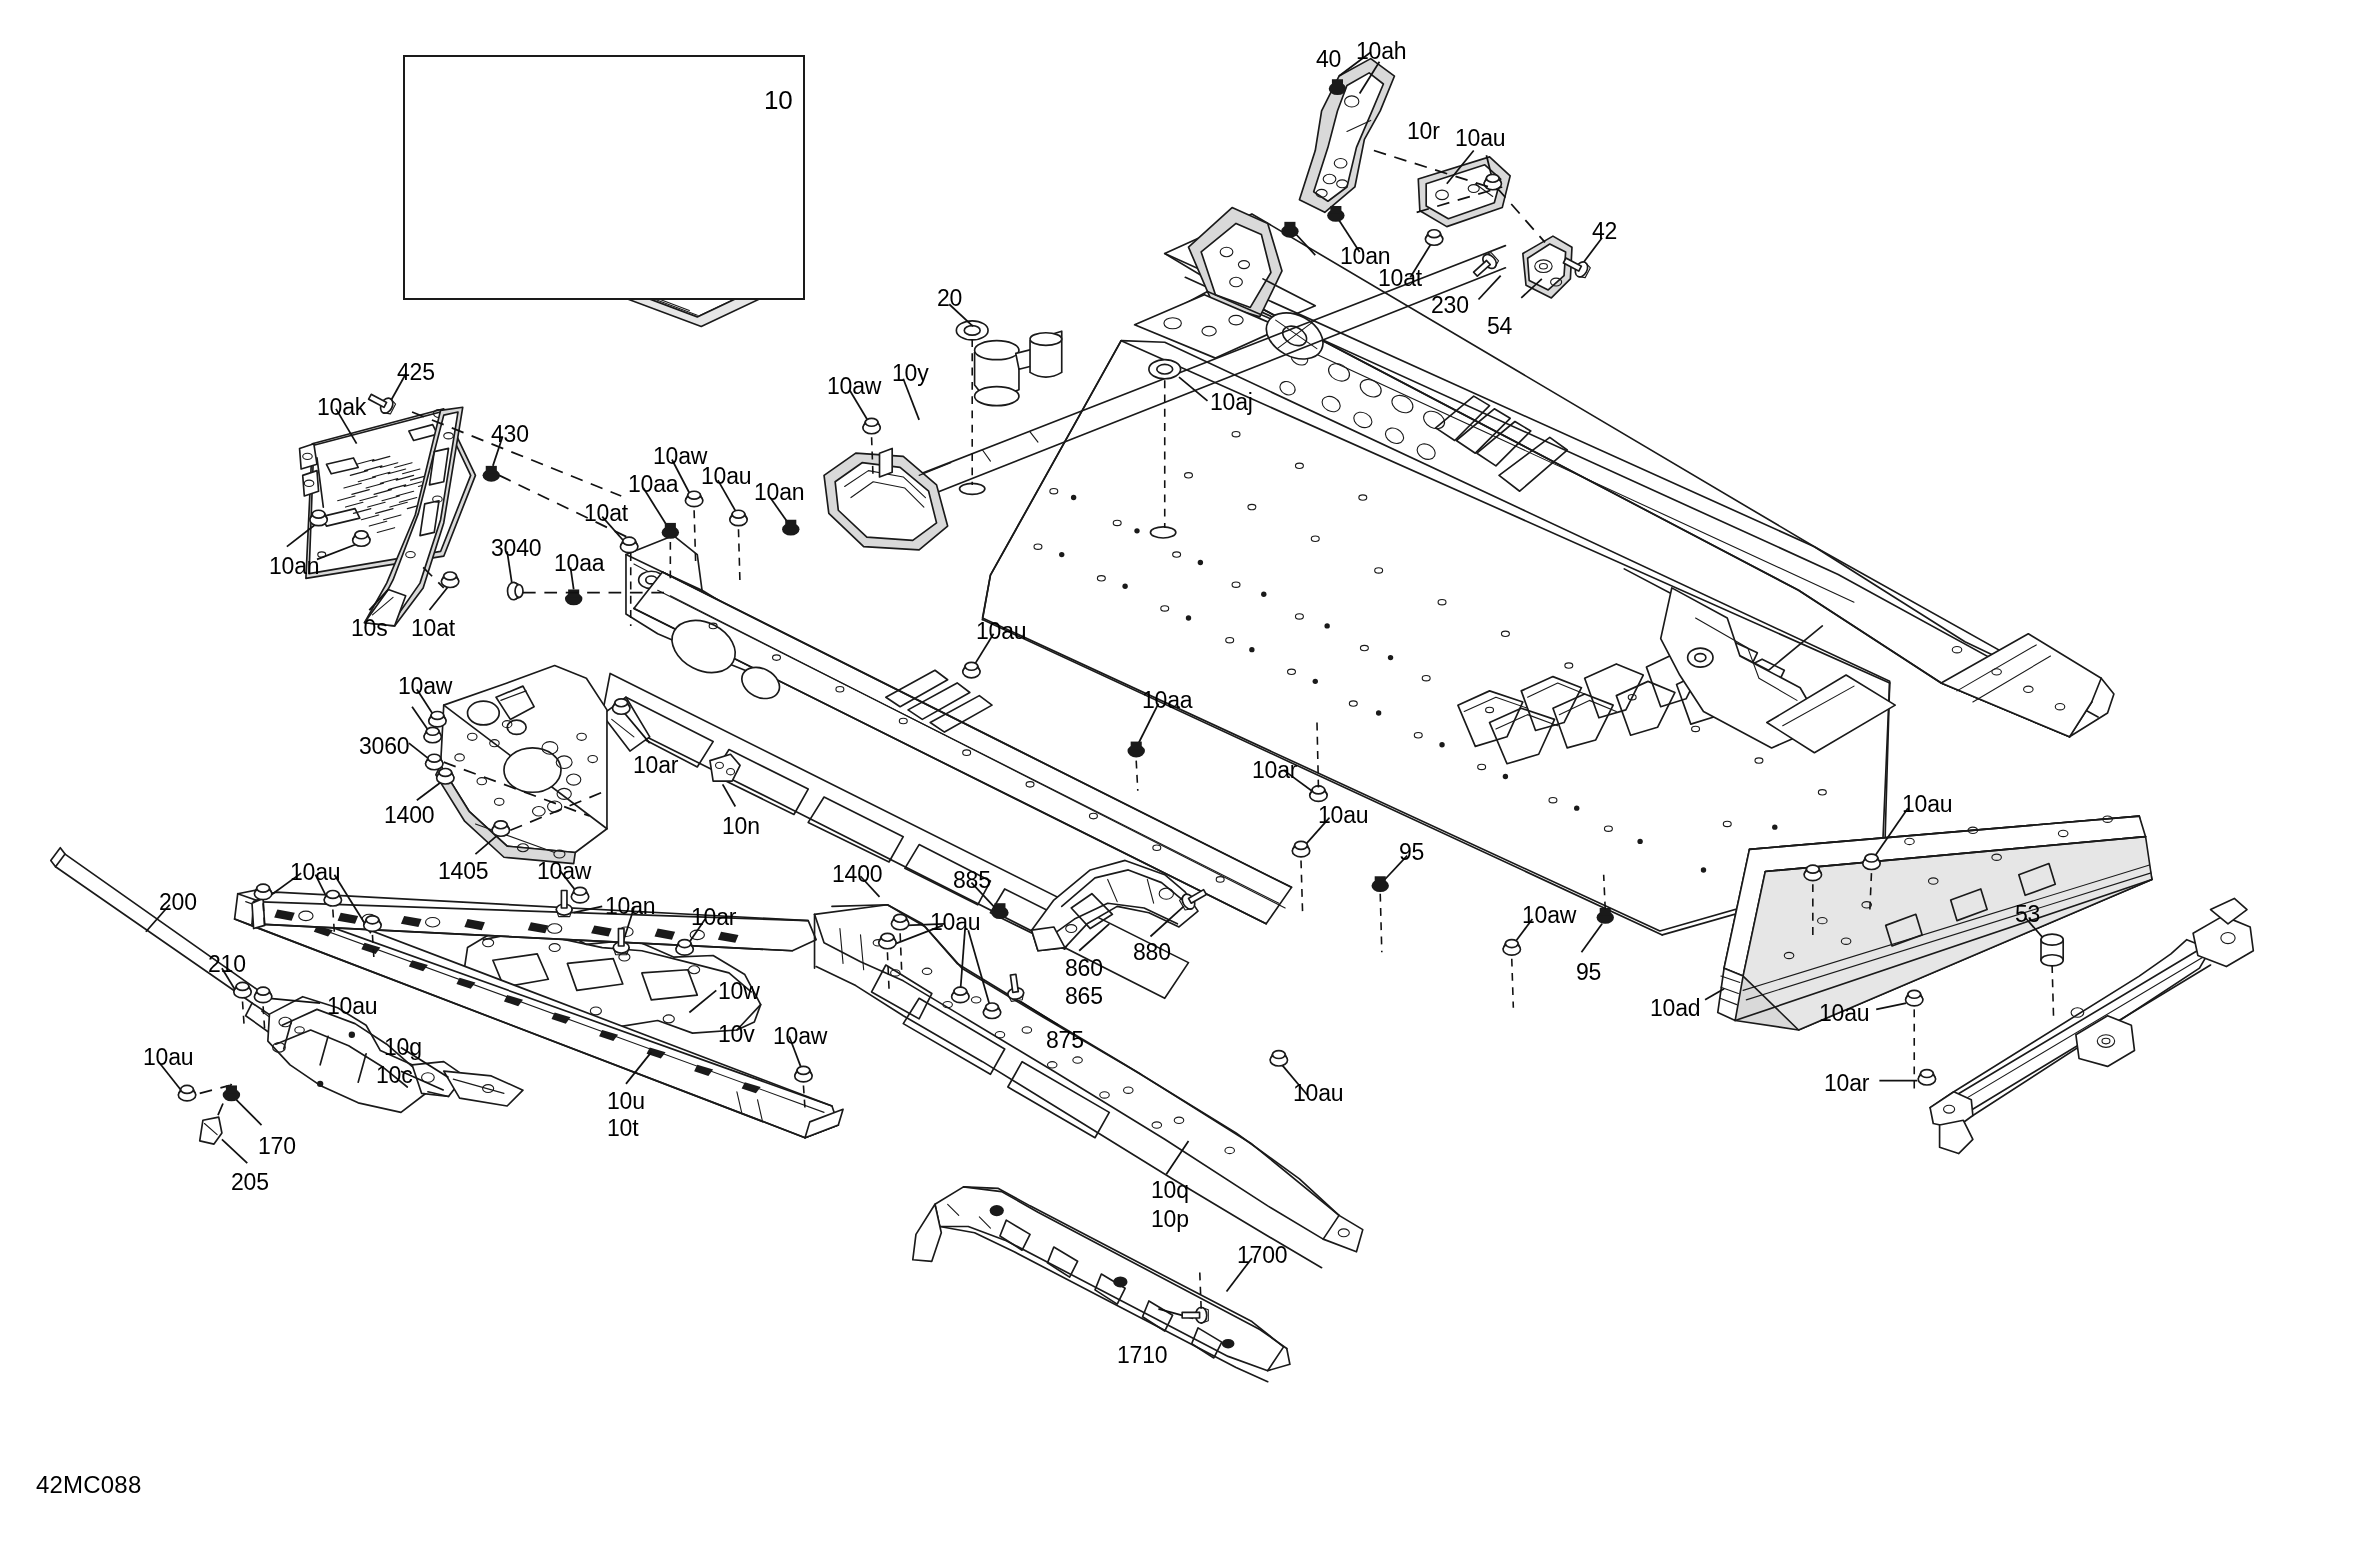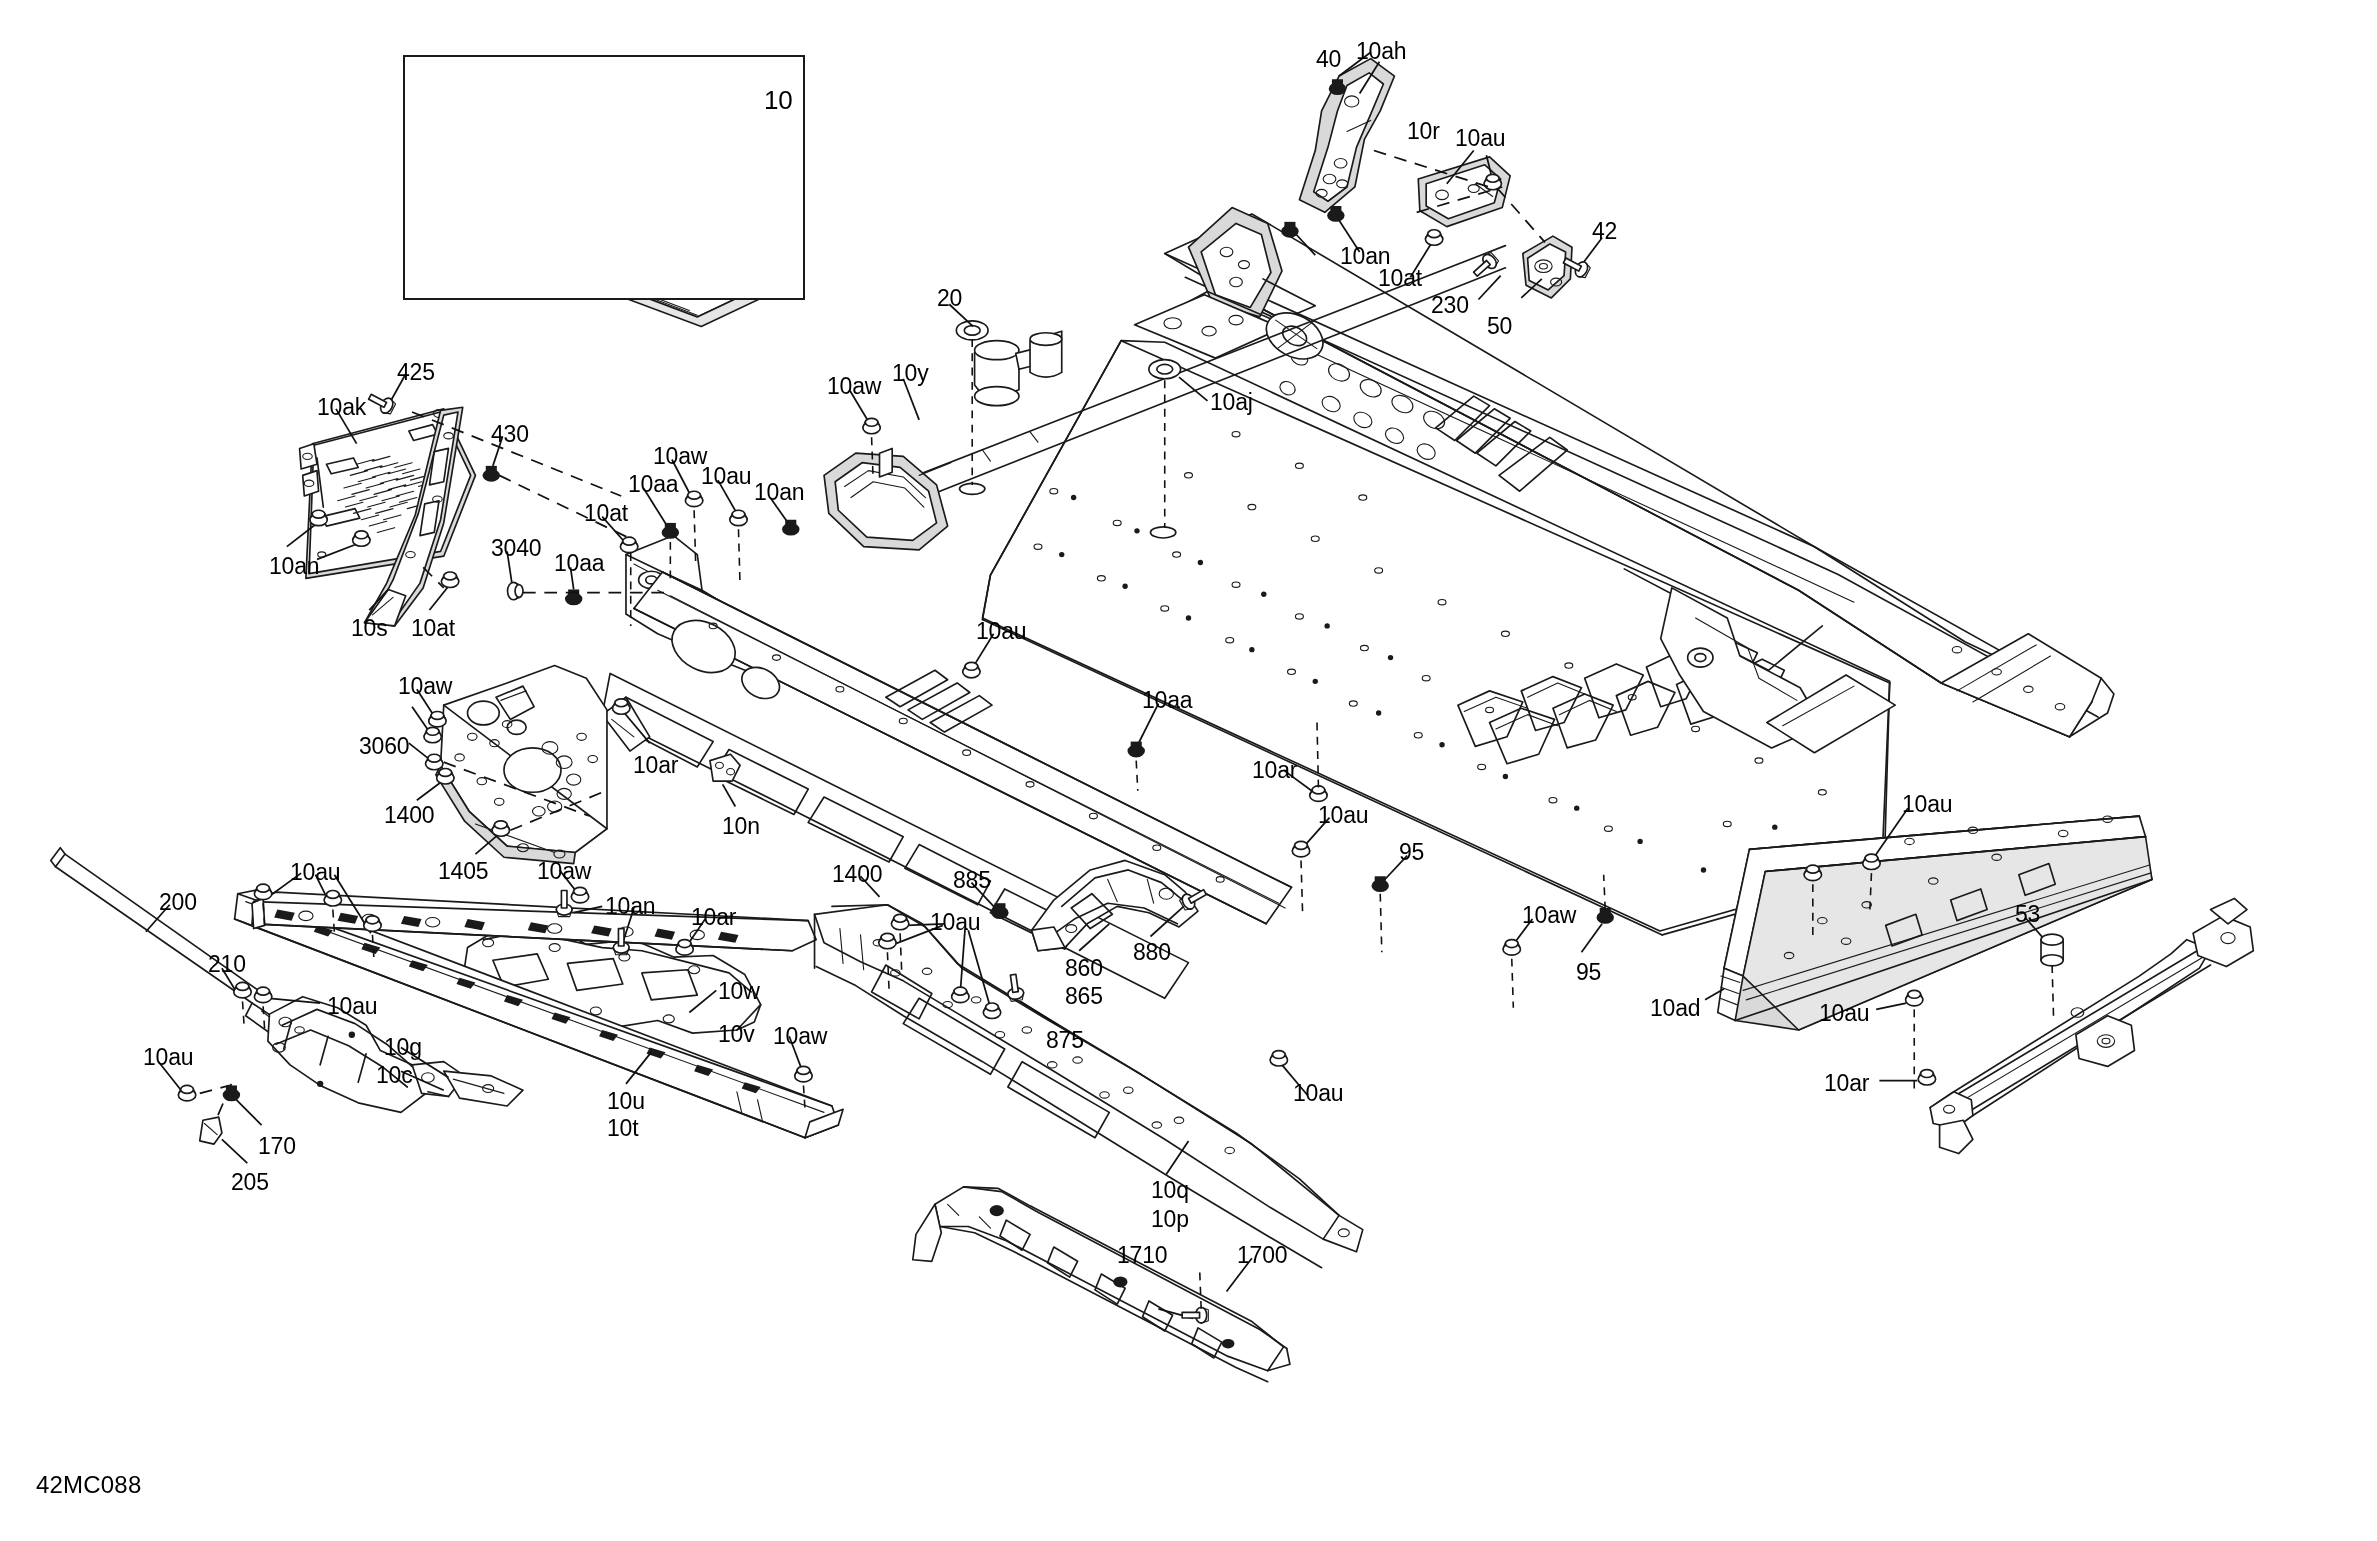--- a/index.html
+++ b/index.html
@@ -963,21 +963,21 @@
   <div id="callout-layer">
       <div class="callout" style="left: 764px; top: 87px; font-size: 26px;">10</div>
       <div class="callout" style="left: 1316px; top: 48px; font-size: 23px;">40</div>
       <div class="callout" style="left: 1356px; top: 40px; font-size: 23px;">10ah</div>
       <div class="callout" style="left: 1407px; top: 120px; font-size: 23px;">10r</div>
       <div class="callout" style="left: 1455px; top: 127px; font-size: 23px;">10au</div>
       <div class="callout" style="left: 1592px; top: 220px; font-size: 23px;">42</div>
       <div class="callout" style="left: 1340px; top: 245px; font-size: 23px;">10an</div>
       <div class="callout" style="left: 1378px; top: 267px; font-size: 23px;">10at</div>
       <div class="callout" style="left: 1431px; top: 294px; font-size: 23px;">230</div>
-      <div class="callout" style="left: 1487px; top: 315px; font-size: 23px;">50</div>
+      <div class="callout" style="left: 1487px; top: 315px; font-size: 23px;">54</div>
       <div class="callout" style="left: 937px; top: 287px; font-size: 23px;">20</div>
       <div class="callout" style="left: 827px; top: 375px; font-size: 23px;">10aw</div>
       <div class="callout" style="left: 892px; top: 362px; font-size: 23px;">10y</div>
       <div class="callout" style="left: 1210px; top: 391px; font-size: 23px;">10aj</div>
       <div class="callout" style="left: 397px; top: 361px; font-size: 23px;">425</div>
       <div class="callout" style="left: 317px; top: 396px; font-size: 23px;">10ak</div>
       <div class="callout" style="left: 491px; top: 423px; font-size: 23px;">430</div>
       <div class="callout" style="left: 653px; top: 445px; font-size: 23px;">10aw</div>
       <div class="callout" style="left: 628px; top: 473px; font-size: 23px;">10aa</div>
       <div class="callout" style="left: 701px; top: 465px; font-size: 23px;">10au</div>
@@ -1027,19 +1027,19 @@
       <div class="callout" style="left: 1065px; top: 957px; font-size: 23px;">860</div>
       <div class="callout" style="left: 1065px; top: 985px; font-size: 23px;">865</div>
       <div class="callout" style="left: 1046px; top: 1029px; font-size: 23px;">875</div>
       <div class="callout" style="left: 773px; top: 1025px; font-size: 23px;">10aw</div>
       <div class="callout" style="left: 607px; top: 1090px; font-size: 23px;">10u</div>
       <div class="callout" style="left: 607px; top: 1117px; font-size: 23px;">10t</div>
       <div class="callout" style="left: 1293px; top: 1082px; font-size: 23px;">10au</div>
       <div class="callout" style="left: 1151px; top: 1179px; font-size: 23px;">10q</div>
       <div class="callout" style="left: 1151px; top: 1208px; font-size: 23px;">10p</div>
       <div class="callout" style="left: 1237px; top: 1244px; font-size: 23px;">1700</div>
-      <div class="callout" style="left: 1117px; top: 1244px; font-size: 23px;">1710</div>
+      <div class="callout" style="left: 1117px; top: 1344px; font-size: 23px;">1710</div>
     </div>
 
   <div class="sheet-code">42MC088</div>
 
 </div>
 
 
 </body></html>

